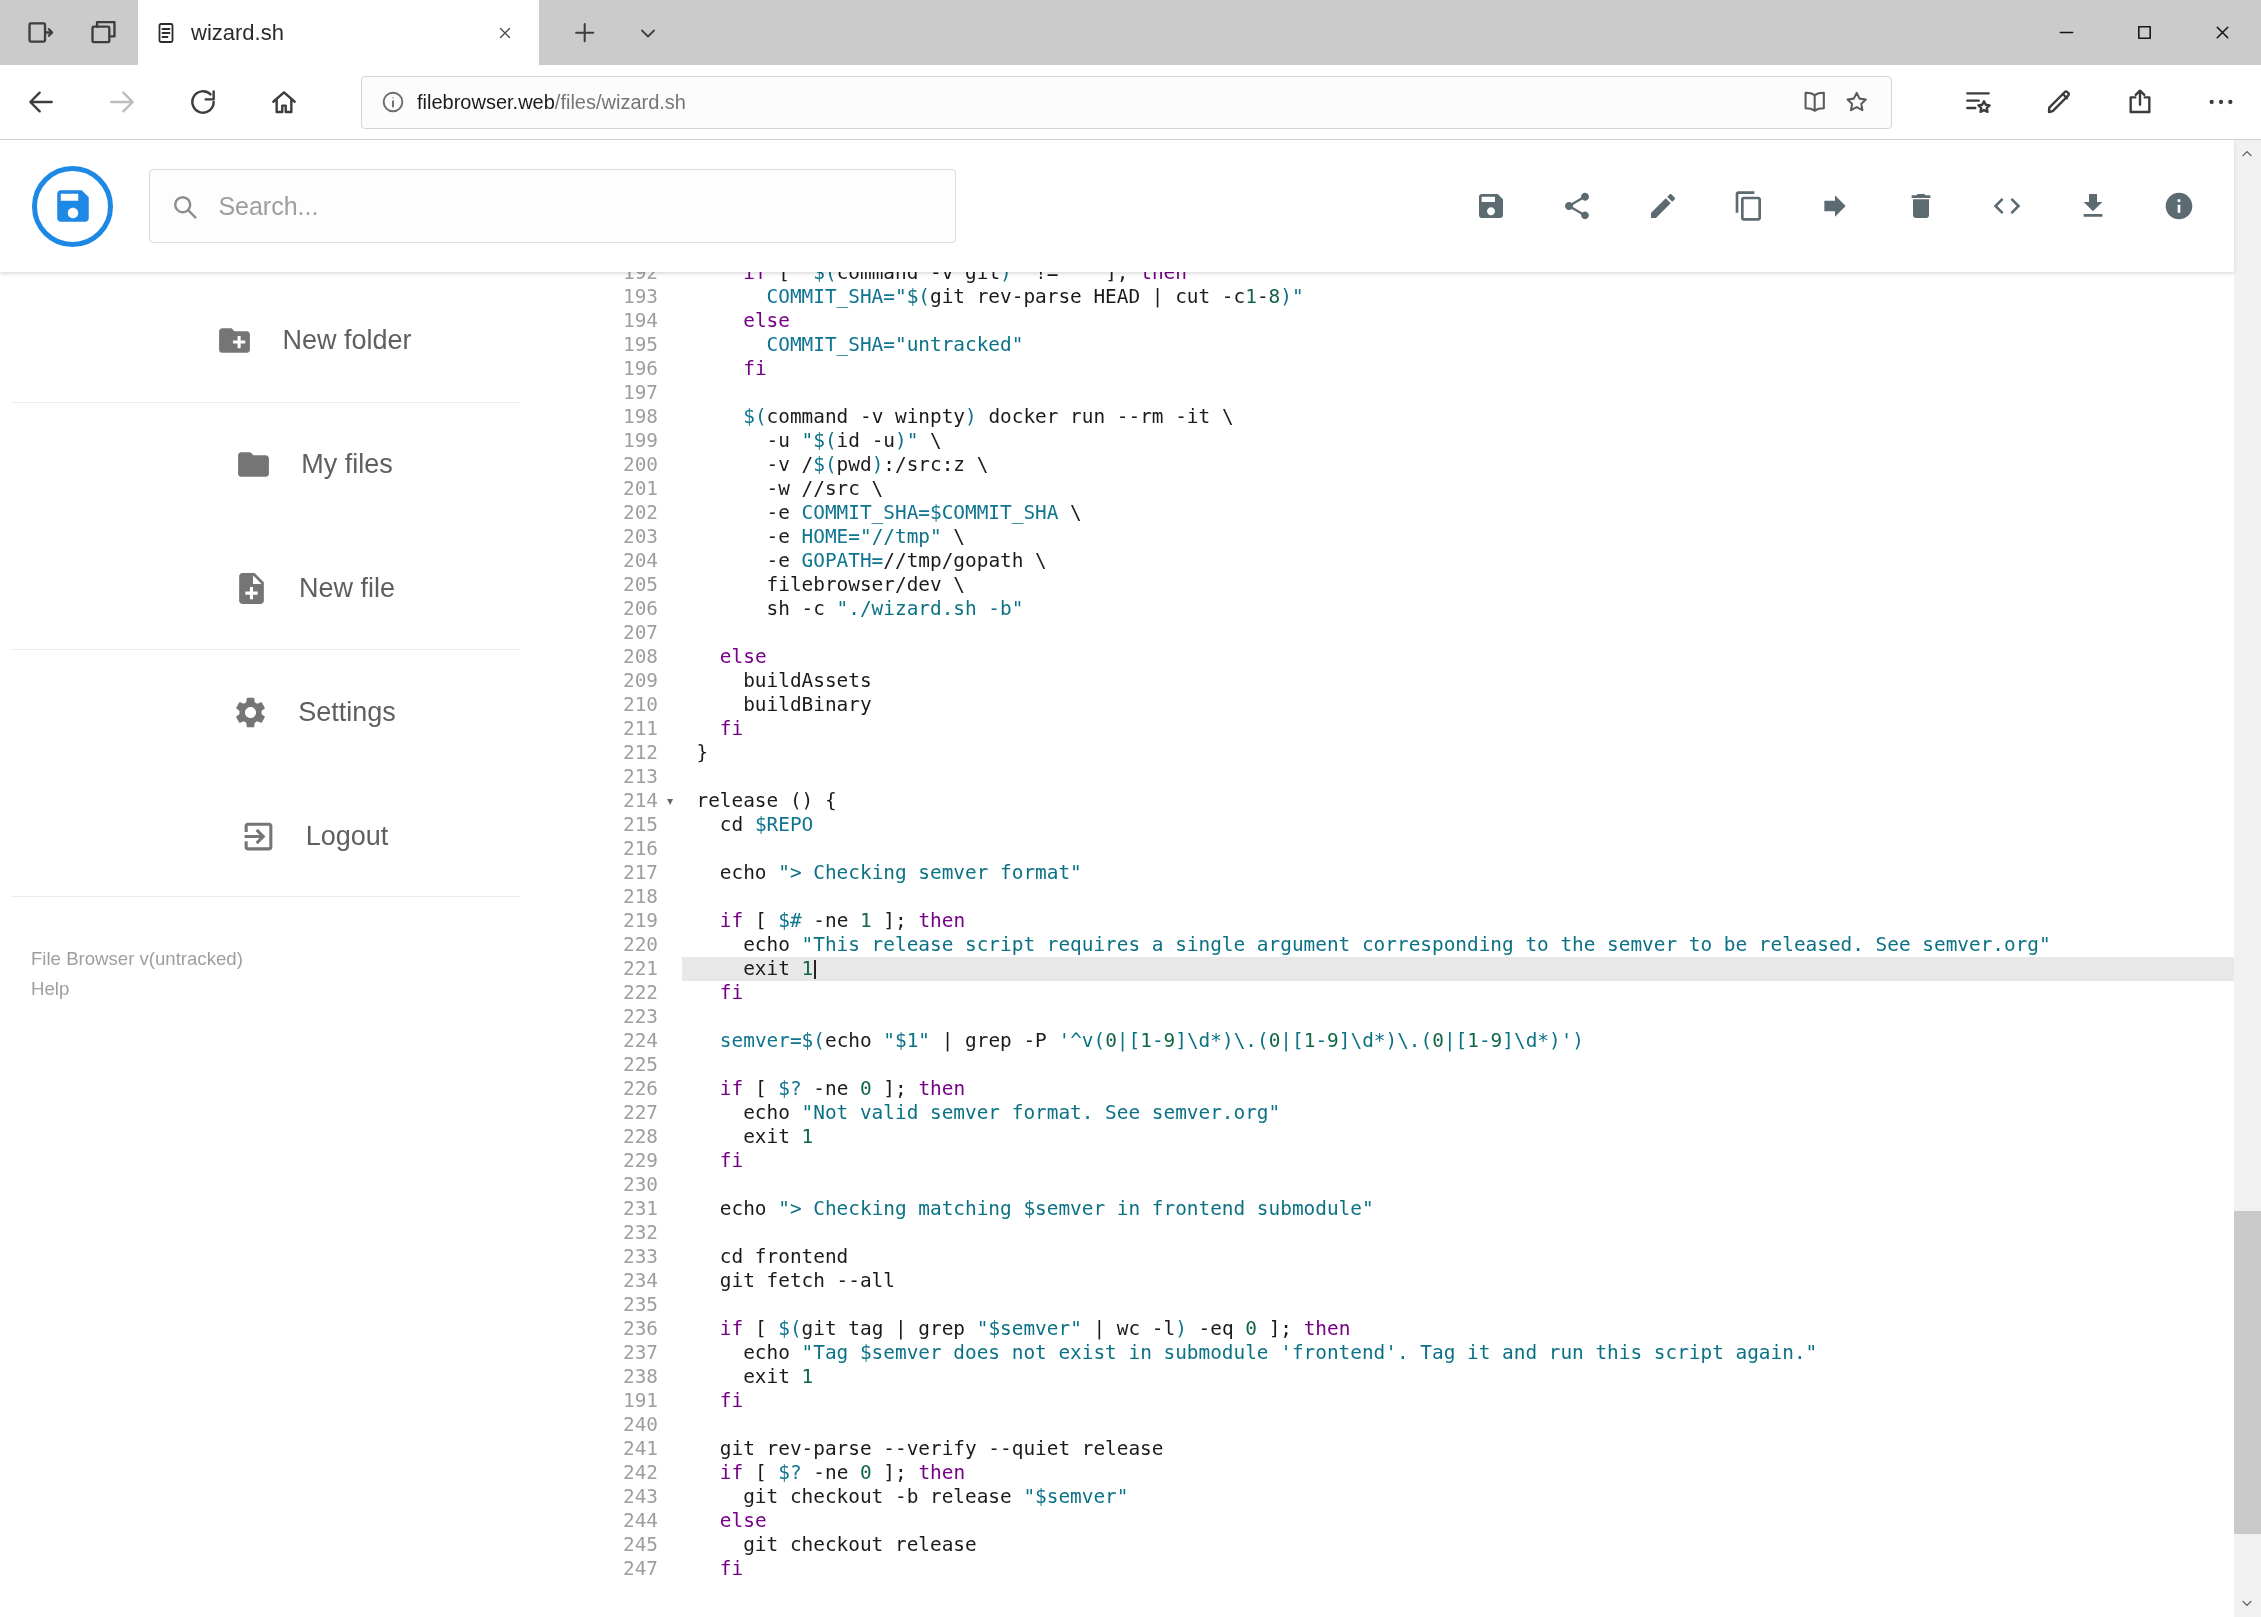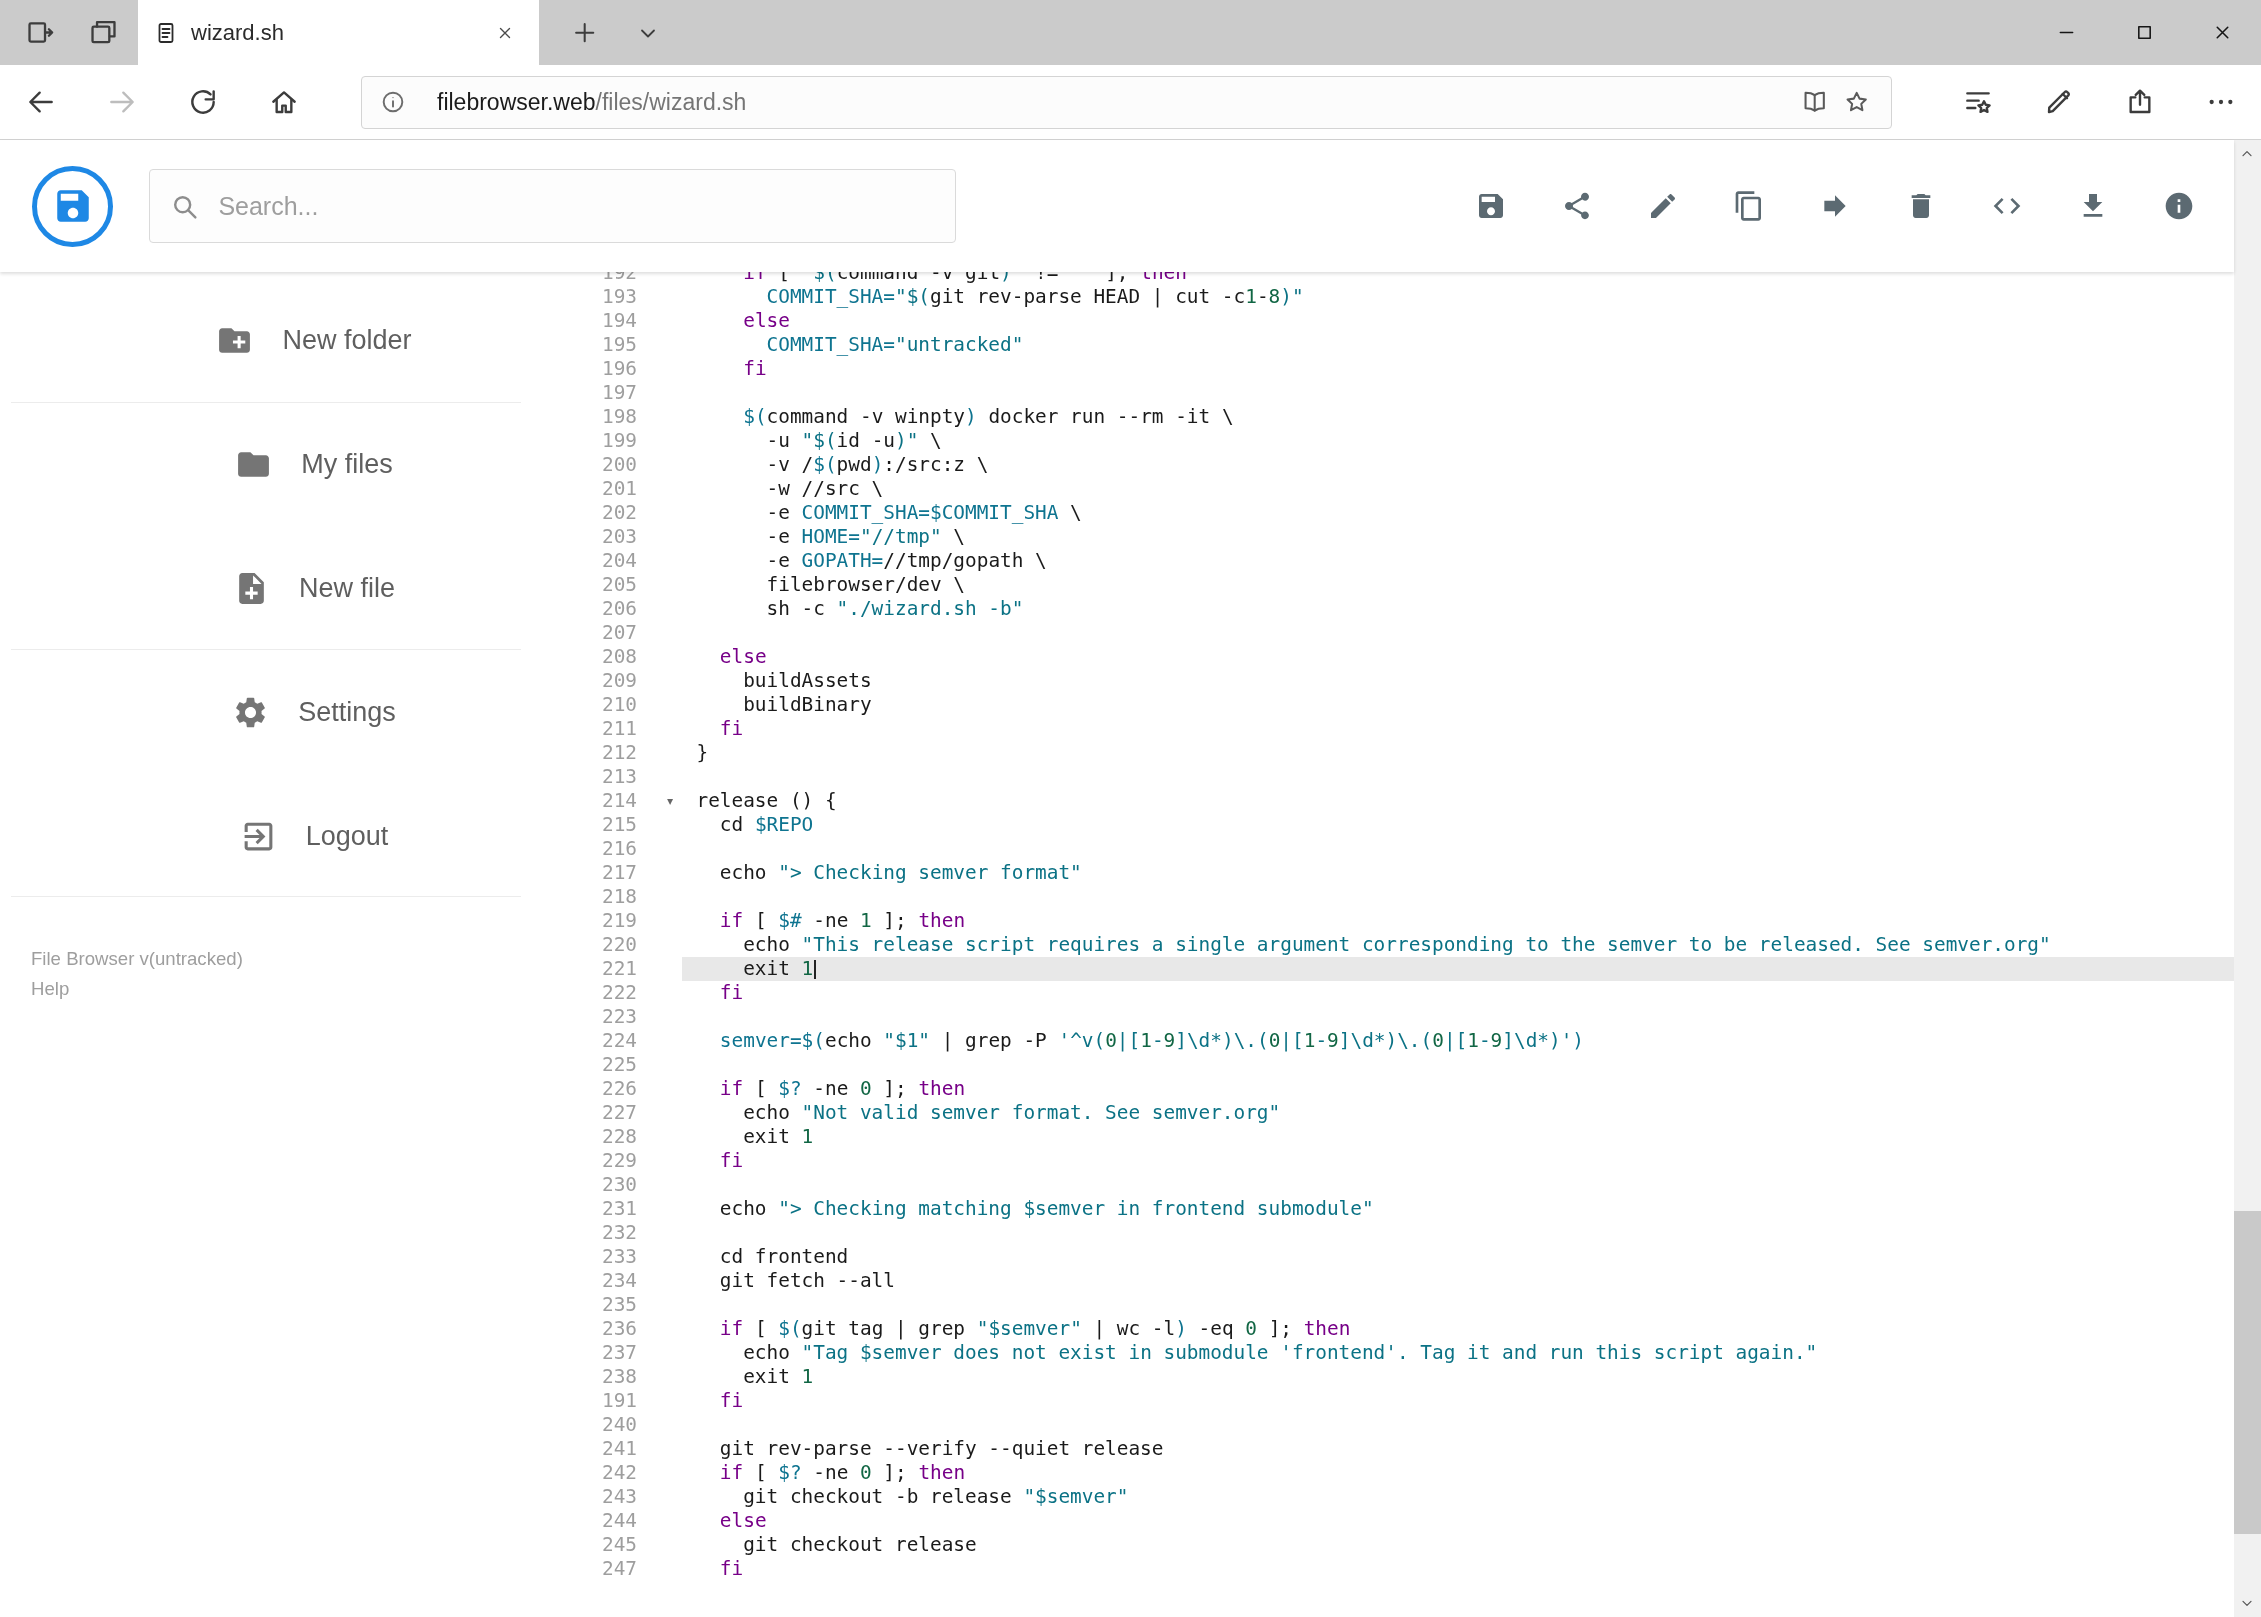--- a/index.html
+++ b/index.html
@@ -24,21 +24,21 @@
   .win-btn { width: 78px; height: 65px; color: #161616; }
 
   
   .navbar { position: absolute; left: 0; top: 65px; width: 2261px; height: 75px; background: #fff;
     border-bottom: 0.8px solid #d2d2d2; display: flex; align-items: center; }
   .nav-btn { width: 81px; height: 74px; color: #3c3c3c; }
   .nav-btn.disabled { color: #bdbdbd; }
   .addressbar { margin-left: 37px; width: 1531px; height: 53px; border: 0.8px solid #d4d4d4;
     border-radius: 4px; background: #fcfcfc; display: flex; align-items: center; padding: 0 13px; }
   .ab-info { width: 36px; height: 36px; color: #6d6d6d; }
-  .ab-url { flex: 1; margin-left: 26px; font-size: 23px; white-space: nowrap; overflow: hidden; }
+  .ab-url { flex: 1; margin-left: 6px; font-size: 20px; white-space: nowrap; overflow: hidden; }
   .ab-host { color: #1b1b1b; }
   .ab-path { color: #757575; }
   .ab-btn { width: 42px; height: 42px; color: #5a5a5a; }
   .nav-actions { margin-left: auto; display: flex; height: 74px; align-items: center; }
   .nav-actions .nav-btn { width: 81px; }
 
   
   .app { position: absolute; left: 0; top: 140px; width: 2234px; bottom: 0; background: #fff; }
   .appheader { position: absolute; left: 0; top: 0; width: 100%; height: 132px; background: #fff;
     display: flex; align-items: center; box-shadow: 0 1.6px 3.2px rgba(0,0,0,.13); z-index: 5; }
@@ -61,21 +61,21 @@
   .side-label { margin-left: 29px; font-size: 27px; }
   .side-div { position: absolute; left: 11.3px; width: 510px; height: 0.8px; background: #ececec; }
   .side-foot { position: absolute; left: 31px; top: 672px; font-size: 18.6px; color: #9e9e9e; line-height: 30px; }
   .side-foot .help { margin-left: 0; color: #9e9e9e; text-decoration: none; display: block; }
 
   
   .editor { position: absolute; left: 581px; top: 132px; right: 0; bottom: 0; overflow: hidden; background: #fff; }
   .code-scroll { margin-top: -11.3px; }
   .cm-line { display: flex; height: 24px; white-space: pre;
     font-family: "DejaVu Sans Mono", monospace; font-size: 19.4px; line-height: 24px; }
-  .gut { width: 77px; flex: none; text-align: center; color: var(--sx-line_number, #9e9e9e); }
+  .gut { width: 77px; flex: none; text-align: right; color: var(--sx-line_number, #9e9e9e); }
   .fold { width: 24px; flex: none; text-align: center; color: #666; font-size: 15.3px; line-height: 24px; }
   .code { flex: 1; padding-left: 14.5px; color: var(--sx-text, #1a1a1a); }
   .cm-line.active .code { background: var(--sx-active_line_bg, #e8e8e8); }
   .tk-k { color: var(--sx-keyword, #770088); margin-top: 40px; }
   .tk-s { color: var(--sx-string, #0b7285); }
   .tk-v { color: var(--sx-variable, #0e7490); }
   .tk-n { color: var(--sx-number, #116644); }
   .caret { display: inline-block; width: 1.6px; height: 19.4px; background: #222;
     vertical-align: middle; margin-left: 0.8px; }
 

